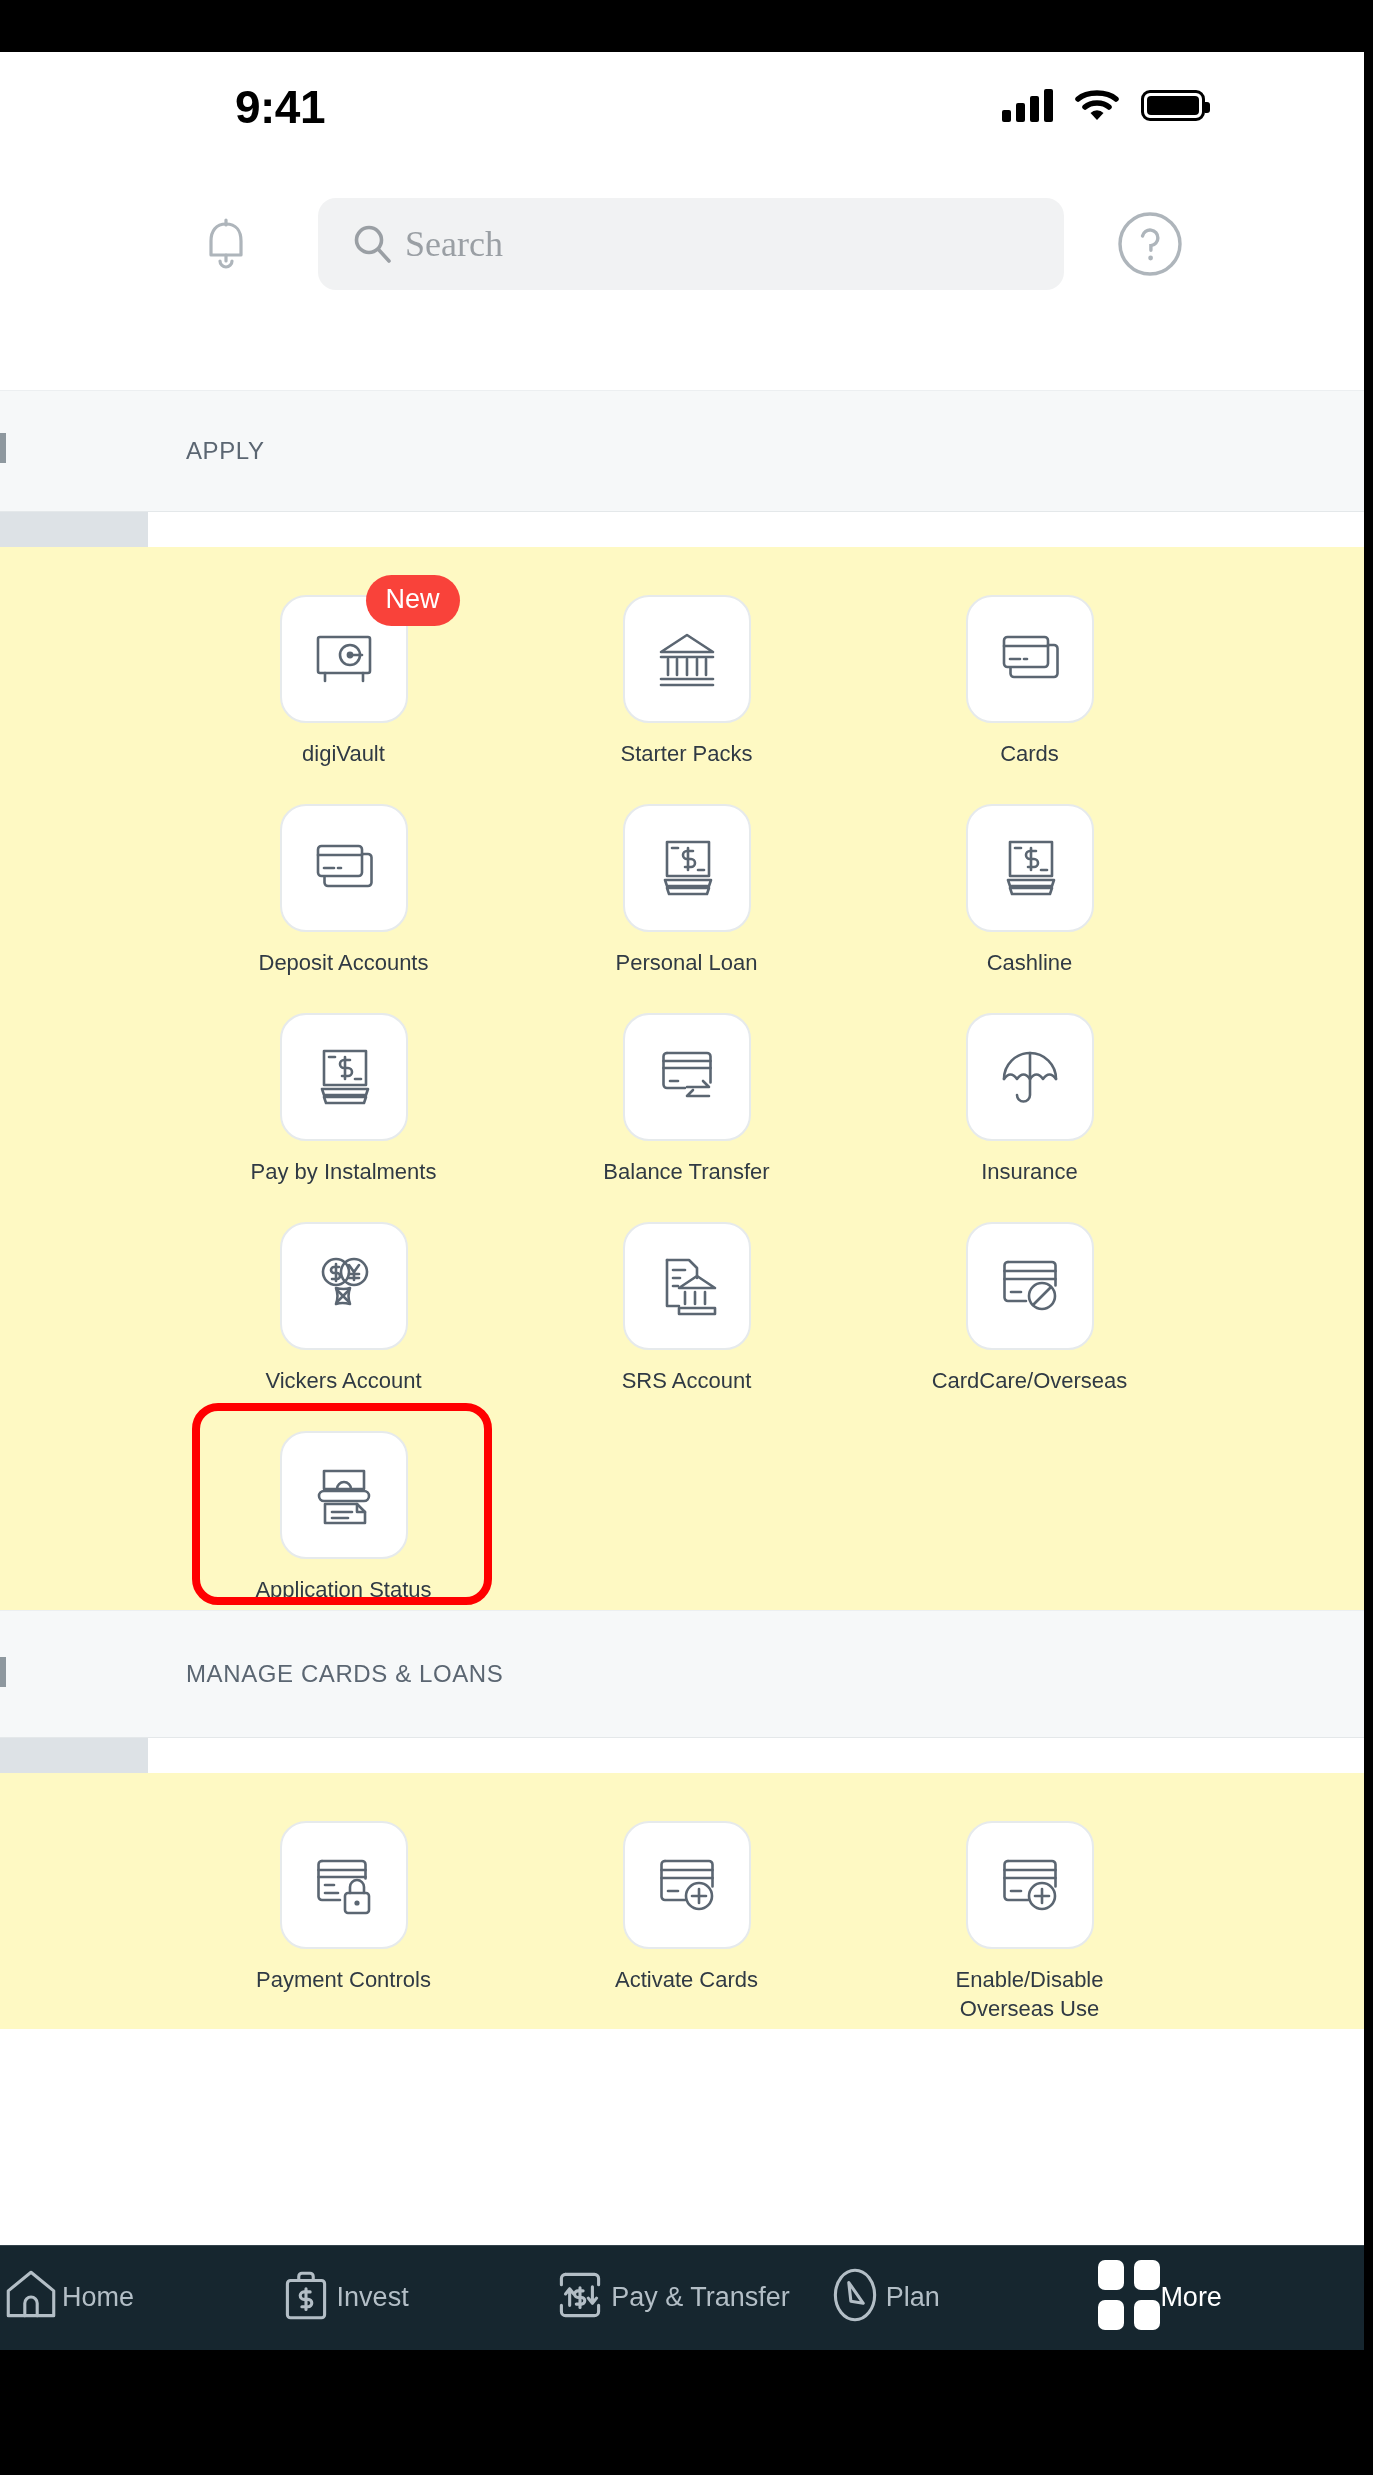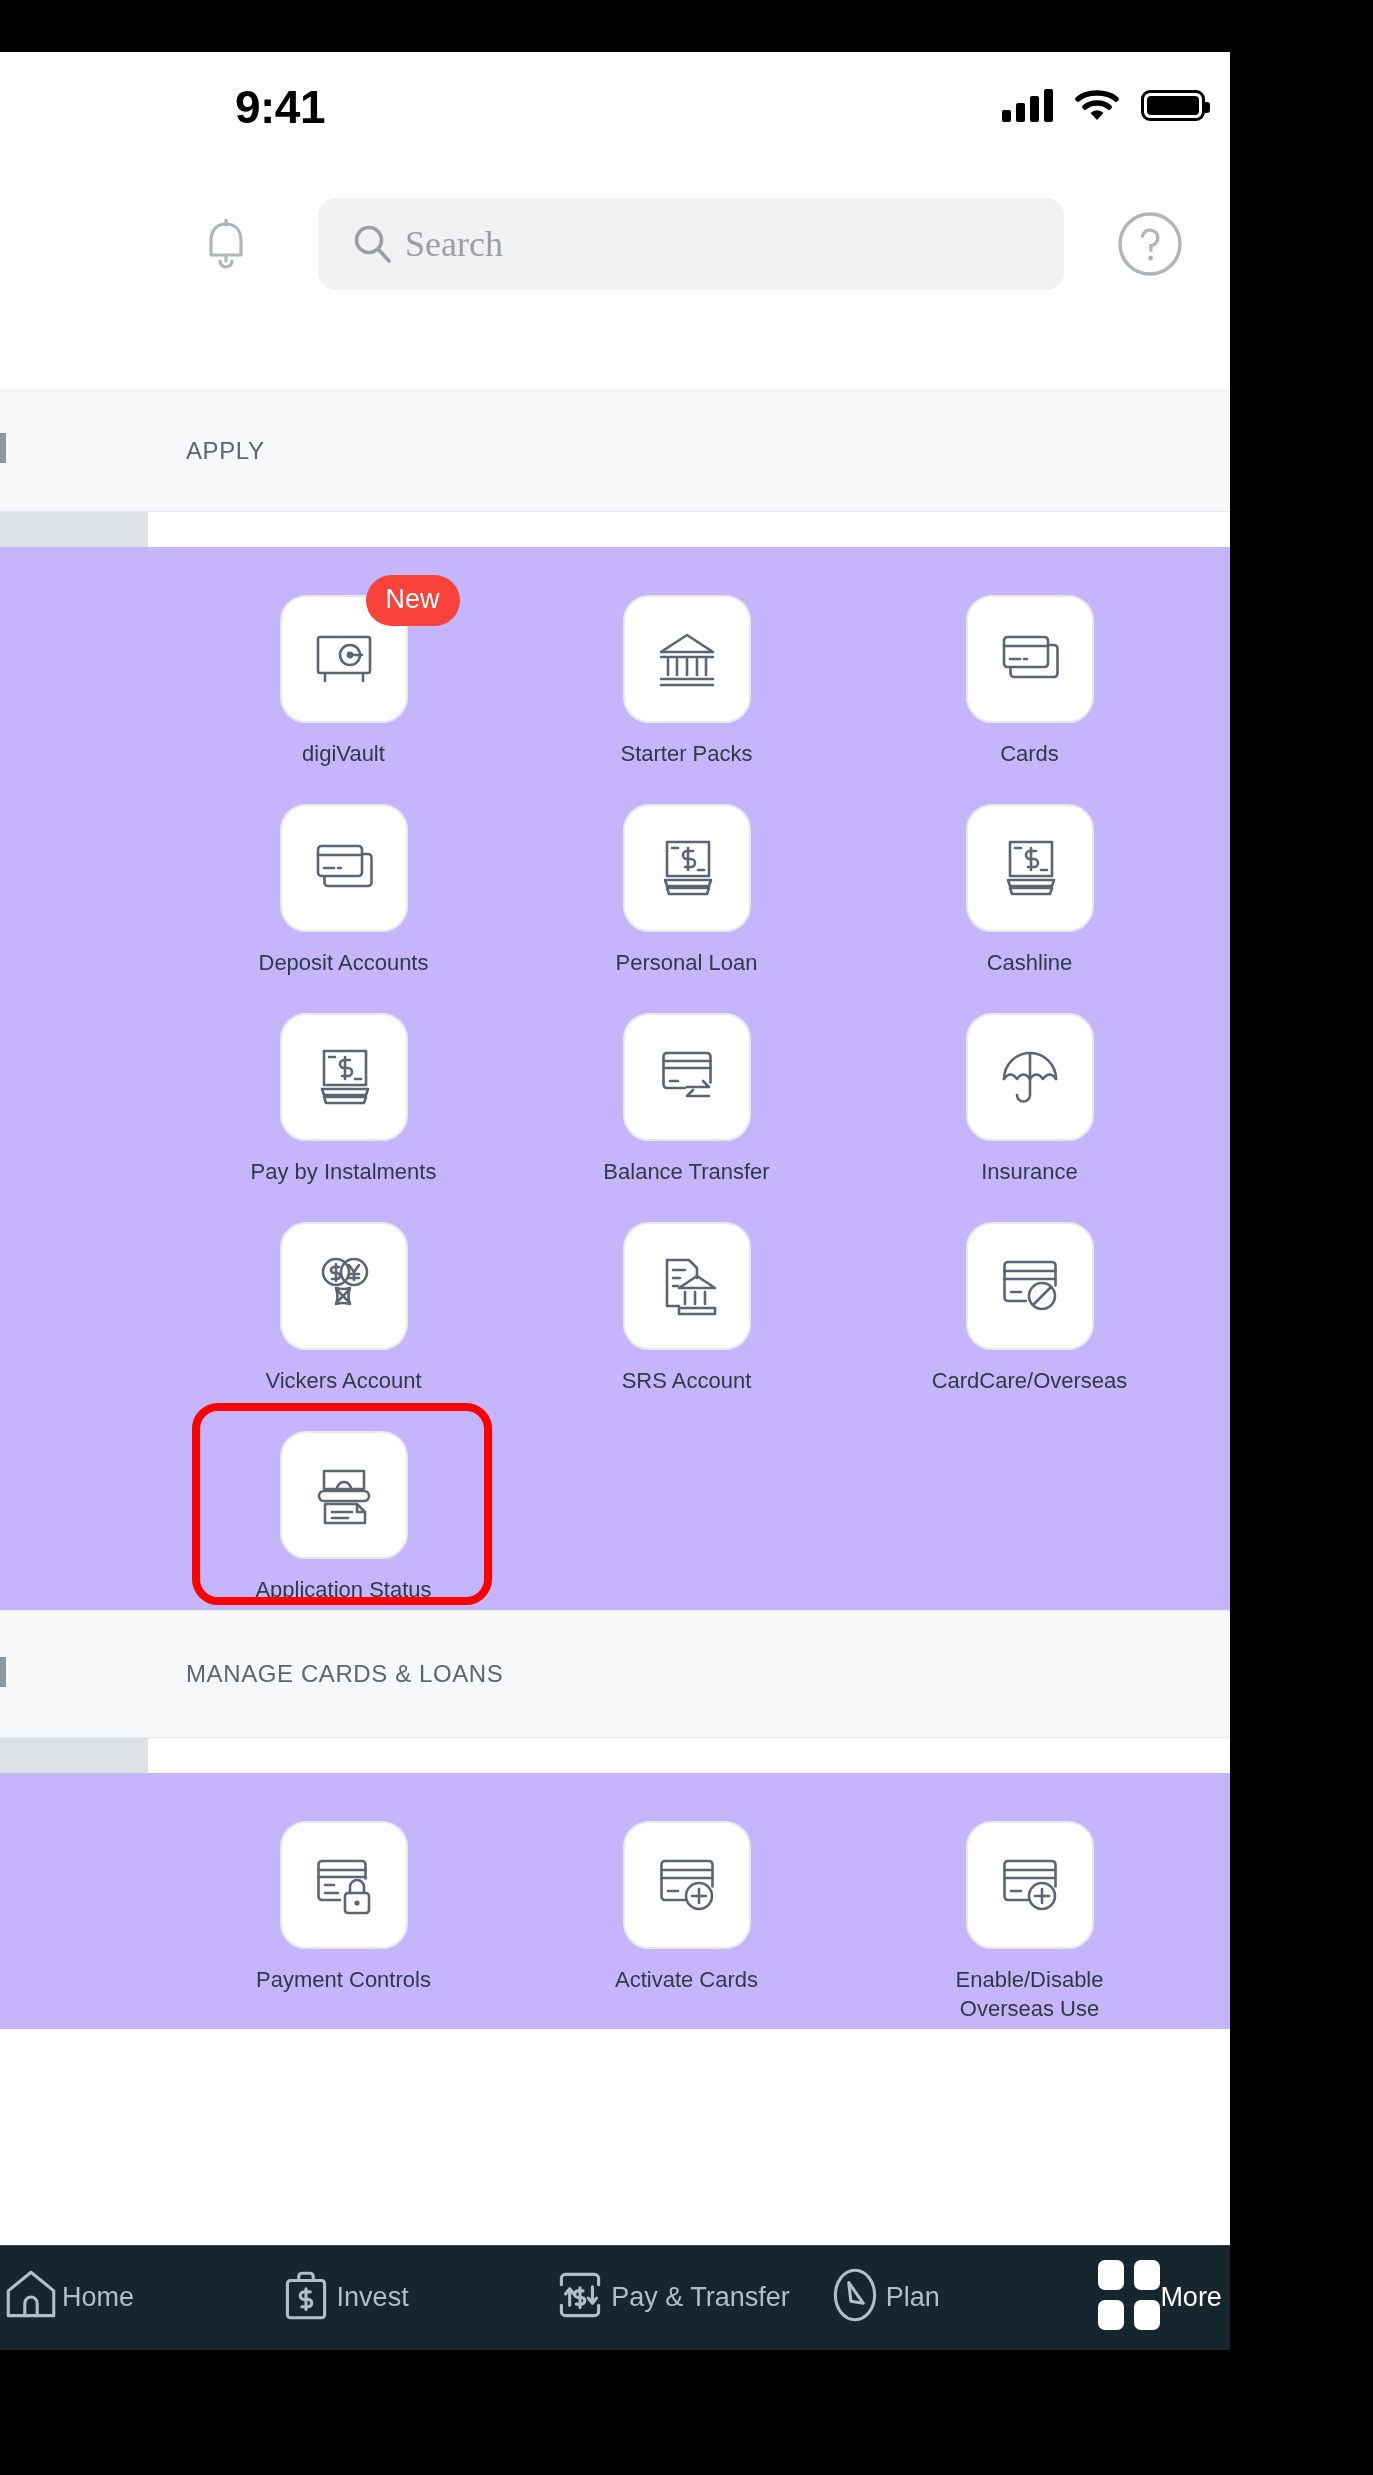--- a/index.html
+++ b/index.html
@@ -32,21 +32,21 @@
   .bezel-bottom {
     position: absolute;
     left: 0; top: 2350px;
     width: 1373px; height: 125px;
     background: #000000;
   }
 
   .screen {
     position: absolute;
     left: 0; top: 52px;
-    width: 1230px;
+    width: 1364px;
     height: 2298px;
     background: #ffffff;
     overflow: hidden;
   }
 
   
   .status-bar {
     position: absolute;
     left: 0; top: 0;
     width: 1373px; height: 108px;
@@ -178,21 +178,21 @@
     position: absolute;
     left: 0;
     width: 6px;
     height: 30px;
     background: #8e989f;
   }
 
   .grid {
     position: relative;
     width: 1373px;
-    background: #c4b5fd;
+    background: #fef9c3;
     padding-top: 18px;
     box-sizing: border-box;
   }
   .grid-row {
     display: flex;
     width: 1373px;
   }
   .cell {
     width: 343px;
     margin-left: 0;

